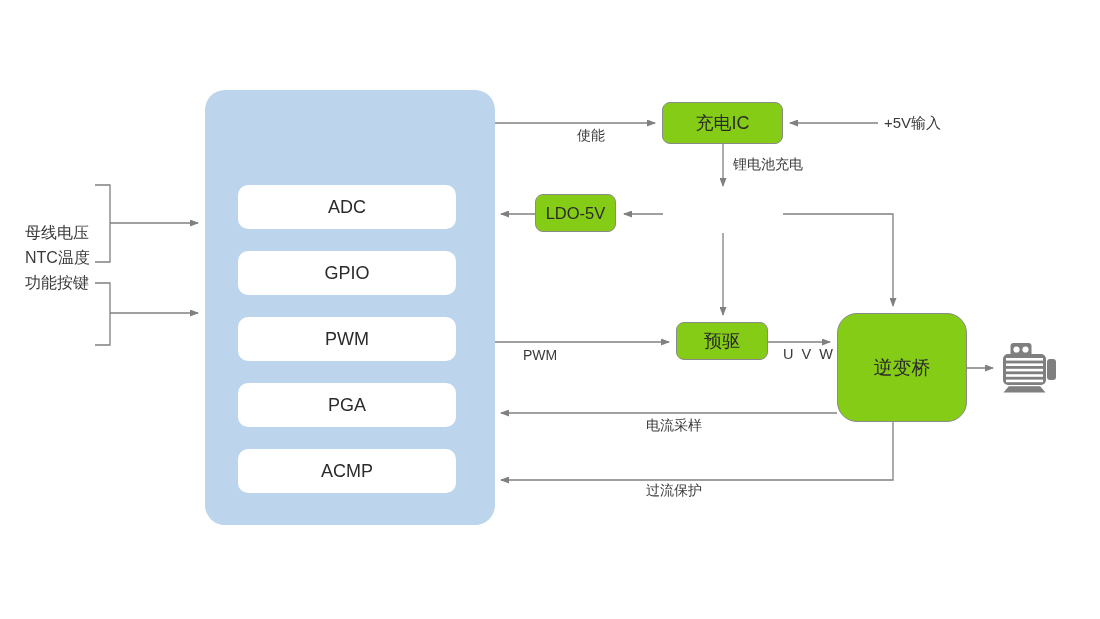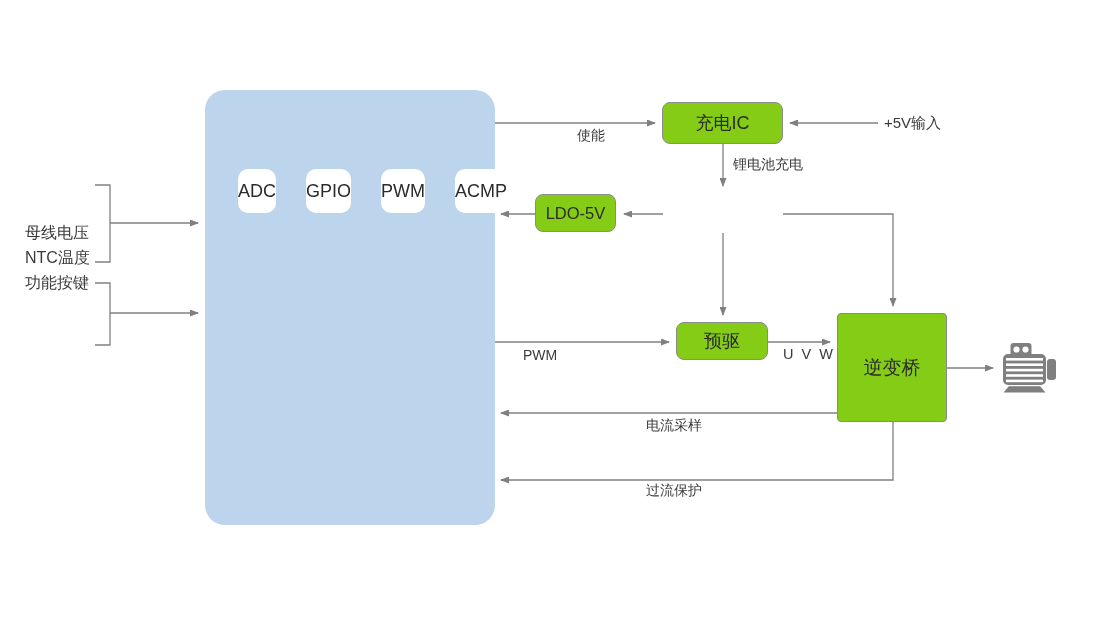--- a/index.html
+++ b/index.html
@@ -36,42 +36,42 @@
     border-radius:20px;
     z-index:2;
   }
   .mcu-title{
     position:absolute;top:130px;left:0;width:100%;
     text-align:center;
     font-size:19px;color:#2b2b2b;
     top:131px;
   }
   .mods{
-    position:absolute;left:33px;top:79px;width:218px;
-    display:flex;flex-direction:row;gap:30px;
+    position:absolute;left:33px;top:95px;width:218px;
+    display:flex;flex-direction:column;gap:22px;
   }
   .mod{
     height:44px;background:#ffffff;border-radius:10px;
     display:flex;align-items:center;justify-content:center;
     font-size:18px;color:#2b2b2b;
   }
   
   .node{
     position:absolute;z-index:2;
     background:#84cc16;
     border:1.4px solid var(--box-border);
     border-radius:8px;
     display:flex;align-items:center;justify-content:center;
     font-size:18px;color:#2b2b2b;
   }
   .node-charger{left:662px;top:102px;width:121px;height:42px;}
   .node-battery{left:663px;top:193px;width:120px;height:40px;}
   .node-ldo{left:535px;top:194px;width:81px;height:38px;font-size:16.5px;}
   .node-predriver{left:676px;top:322px;width:92px;height:38px;}
-  .node-inverter{left:837px;top:313px;width:110px;height:109px;border-radius:4px;font-size:19px;}
+  .node-inverter{left:837px;top:313px;width:130px;height:109px;border-radius:20px;font-size:19px;}
   
   .elabel{
     position:absolute;z-index:3;
     font-size:14px;color:#3a3a3a;white-space:nowrap;
   }
   .elabel.centered{transform:translateX(-50%);}
   .lbl-enable{left:591px;top:127px;}
   .lbl-vin{left:884px;top:114px;font-size:15px;}
   .lbl-charging{left:733px;top:156px;}
   .lbl-pwm{left:523px;top:347px;}
@@ -115,20 +115,21 @@
     <path class="conn" marker-end="url(#arr)" d="M947,368 L993,368"></path>
     <path class="conn" marker-end="url(#arr)" d="M837,413 L501,413"></path>
     <path class="conn" marker-end="url(#arr)" d="M893,422 L893,480 L501,480"></path>
   </svg>
 
   <div class="mcu">
     <div class="mods">
       <div class="mod">ADC</div>
       <div class="mod">GPIO</div>
       <div class="mod">PWM</div>
+      <div class="mod">PGA</div>
       <div class="mod">ACMP</div>
     </div>
   </div>
 
   <div class="txtgrp txtgrp-1">
     <div>母线电压</div>
     <div>NTC温度</div>
     <div>功能按键</div>
   </div>
 

